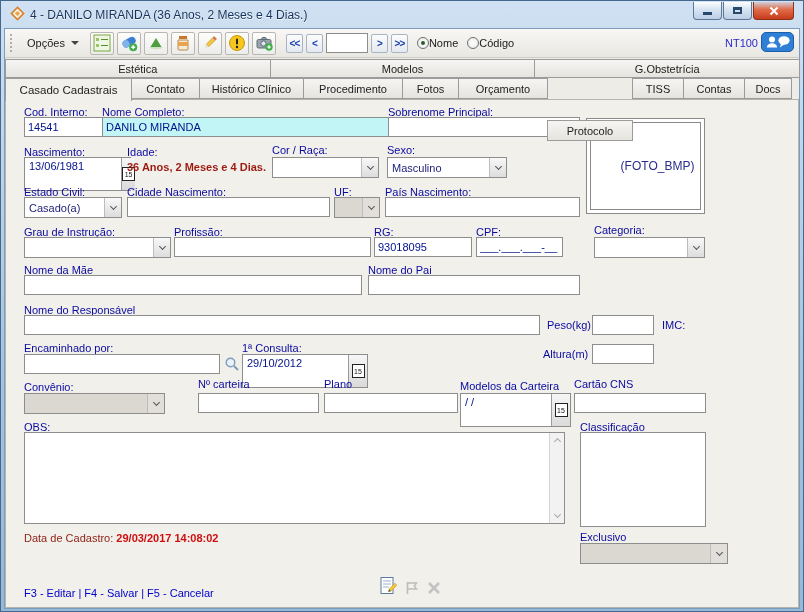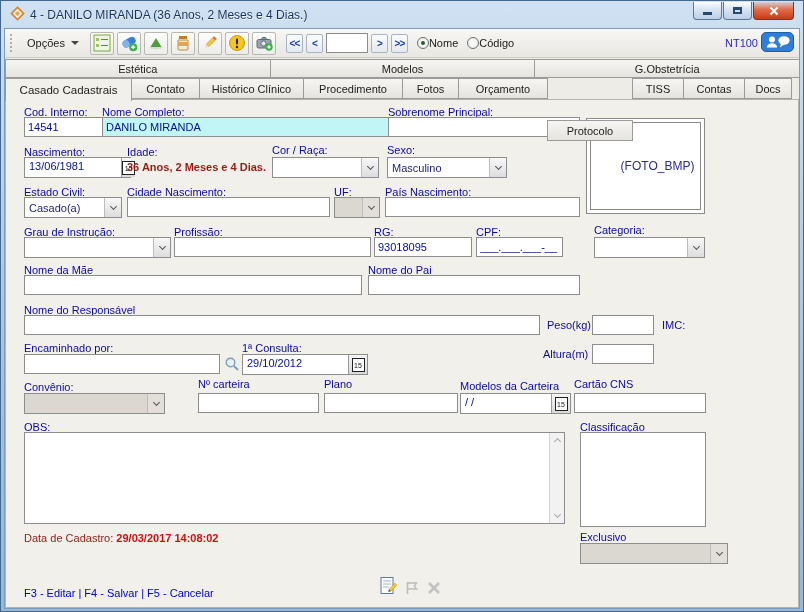--- a/index.html
+++ b/index.html
@@ -44,21 +44,21 @@
   
   .panel{position:absolute;top:70px;left:0;right:0;bottom:0;background:#f2f0eb;border:1px solid #b7b4ad;}
   .flbl{position:absolute;color:#0a0a9f;white-space:nowrap;}
   .finp{position:absolute;height:20px;border:1px solid #8d8d8d;background:#fff;font:11px "Liberation Sans",sans-serif;color:#00128b;padding:0 3px;}
   .fcombo{position:absolute;height:21px;border:1px solid #8d8d8d;background:#fff;display:flex;align-items:center;cursor:pointer;}
   .fcombo .cval{flex:1;padding:0 4px;color:#1c1c78;white-space:nowrap;overflow:hidden;}
   .fcombo .abtn{width:17px;align-self:stretch;background:linear-gradient(#f8f8f8,#dddddd);border-left:1px solid #bcbcbc;display:flex;align-items:center;justify-content:center;}
   .chev{width:5px;height:5px;border-right:1px solid #555;border-bottom:1px solid #555;transform:rotate(45deg);margin-top:-2px;}
   .fcombo.disabled{background:#dbd8d2;}
   .fcombo.disabled .abtn{background:#e2dfda;}
-  .datef{position:absolute;height:21px;border:1px solid #8d8d8d;background:#fff;display:flex;align-items:stretch;gap:33px;}
+  .datef{position:absolute;height:34px;border:1px solid #8d8d8d;background:#fff;display:flex;align-items:stretch;gap:33px;}
   .datef .dval{flex:1;padding:2px 4px 0 4px;color:#00128b;white-space:nowrap;}
   .calbtn{width:19px;border:none;border-left:1px solid #9a9a9a;background:linear-gradient(#f6f6f6,#dadada);display:flex;align-items:center;justify-content:center;cursor:pointer;padding:0;}
   .calbox{width:13px;height:14px;border:1px solid #222;background:#fff;font-size:7px;line-height:13px;text-align:center;color:#111;}
   .photo-outer{position:absolute;border:1px solid #8a8a8a;background:#fff;padding:3px;cursor:pointer;}
   .photo-inner{width:100%;height:100%;border:1px solid #8a8a8a;display:flex;align-items:center;justify-content:center;color:#2b2b8c;font-size:12px;padding-left:24px;}
   .idade-val{position:absolute;color:#9c1a10;font-weight:bold;}
   .tarea{position:absolute;border:1px solid #8d8d8d;background:#fff;}
   .sbar{position:absolute;top:0;right:0;bottom:0;width:15px;background:#f2f2f2;border-left:1px solid #d5d5d5;cursor:pointer;}
   .sbtn{position:absolute;left:0;width:15px;height:14px;display:flex;align-items:center;justify-content:center;}
   .chev-up{width:5px;height:5px;border-left:1px solid #a8a8a8;border-top:1px solid #a8a8a8;transform:rotate(45deg);margin-top:3px;}

